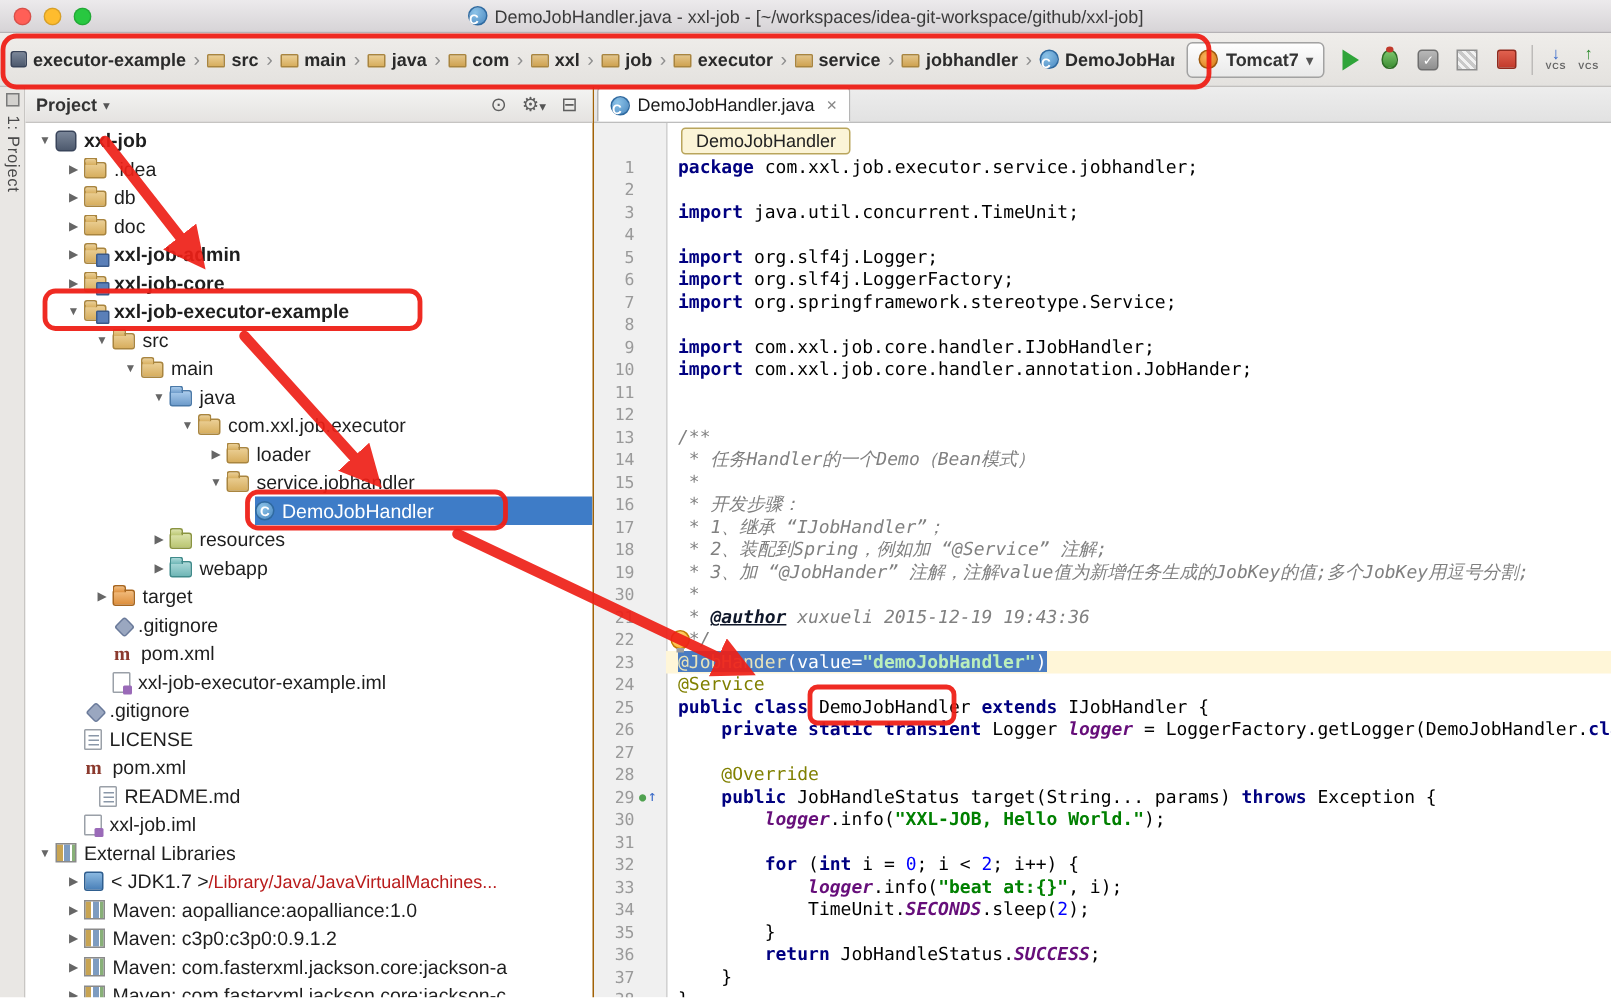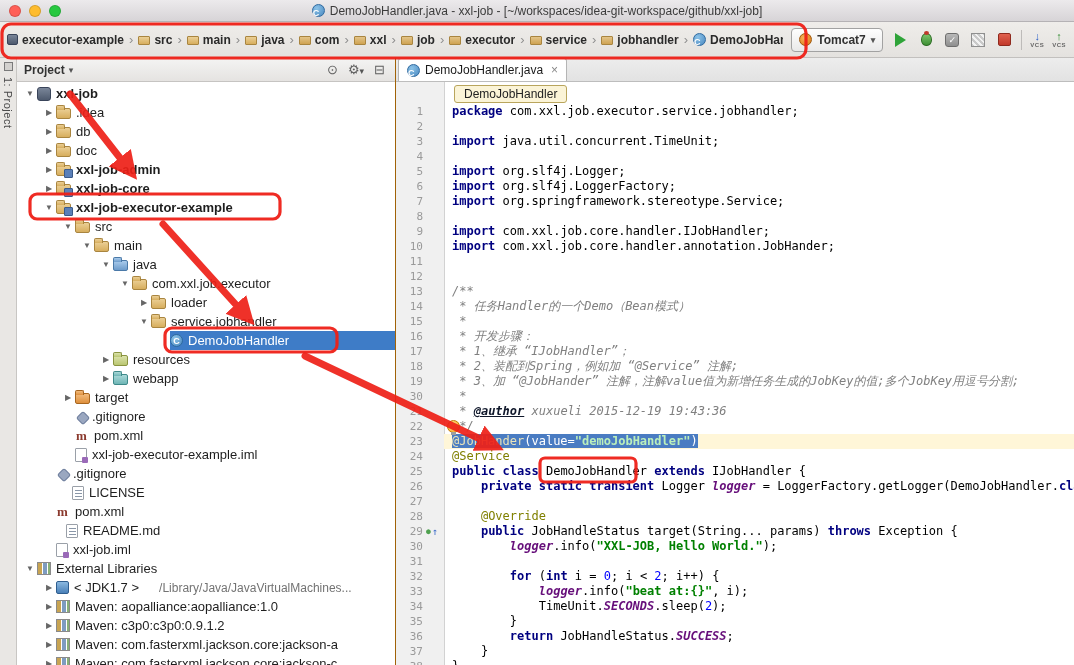--- a/index.html
+++ b/index.html
@@ -53,21 +53,21 @@
   .panel-header{height:24px;flex:none;background:linear-gradient(#F4F4F3,#E5E3E1);border-bottom:1px solid #C6C4C2;display:flex;align-items:center;padding:0 7px;gap:4px}
   .panel-title{font-weight:bold;color:#333}
   .panel-header .spacer{flex:1}
   .ph-icon{color:#5E5E5E;font-size:13px;padding:0 3px;cursor:default}
   .tree{flex:1;overflow:hidden;padding-top:2px;font-size:13px}
   .tree-row{height:19px;display:flex;align-items:center;white-space:nowrap;cursor:default}
   .arrow{width:14px;flex:none;font-size:8px;color:#666;text-align:center}
   .ticon{flex:none;margin-right:5px;display:inline-block;position:relative}
   .tlabel{color:#1E1E1E}
   .tlabel.b{font-weight:bold}
-  .tnote{color:#737373;margin-left:20px;font-size:12px}
+  .tnote{color:#b91c1c;margin-left:0;font-size:12px}
   .tree-row.selected .tlabel{color:#fff}
 
   
   .ti-folder,.ti-package,.ti-module,.ti-folder-src,.ti-folder-res,.ti-folder-web,.ti-folder-excluded{
     width:15px;height:11px;border-radius:2px;margin-top:2px;background:linear-gradient(#EBCF95,#D7AE5E);border:1px solid #A9853F}
   .ti-folder::before,.ti-package::before,.ti-module::before,.ti-folder-src::before,.ti-folder-res::before,.ti-folder-web::before,.ti-folder-excluded::before{
     content:"";position:absolute;top:-4px;left:-1px;width:7px;height:4px;background:inherit;border:inherit;border-bottom:none;border-radius:2px 2px 0 0}
   .ti-folder-src{background:linear-gradient(#A9CBEC,#6E9CCB);border-color:#4A79A8}
   .ti-folder-res{background:linear-gradient(#DCE3AC,#BAC671);border-color:#8A9440}
   .ti-folder-web{background:linear-gradient(#ABD9D9,#6FB6B6);border-color:#3F8A8A}
@@ -348,21 +348,21 @@
         <div class="tree-row" style="padding-left: 44px;">
           <span class="arrow"></span>
           <span class="ticon ti-iml"></span>
           <span class="tlabel">xxl-job-executor-example.iml</span>
         </div>
         <div class="tree-row" style="padding-left: 25px;">
           <span class="arrow"></span>
           <span class="ticon ti-gitignore"></span>
           <span class="tlabel">.gitignore</span>
         </div>
-        <div class="tree-row" style="padding-left: 41px;">
+        <div class="tree-row" style="padding-left: 25px;">
           <span class="arrow"></span>
           <span class="ticon ti-textfile"></span>
           <span class="tlabel">LICENSE</span>
         </div>
         <div class="tree-row" style="padding-left: 25px;">
           <span class="arrow"></span>
           <span class="ticon ti-maven"></span>
           <span class="tlabel">pom.xml</span>
         </div>
         <div class="tree-row" style="padding-left: 35px;">

